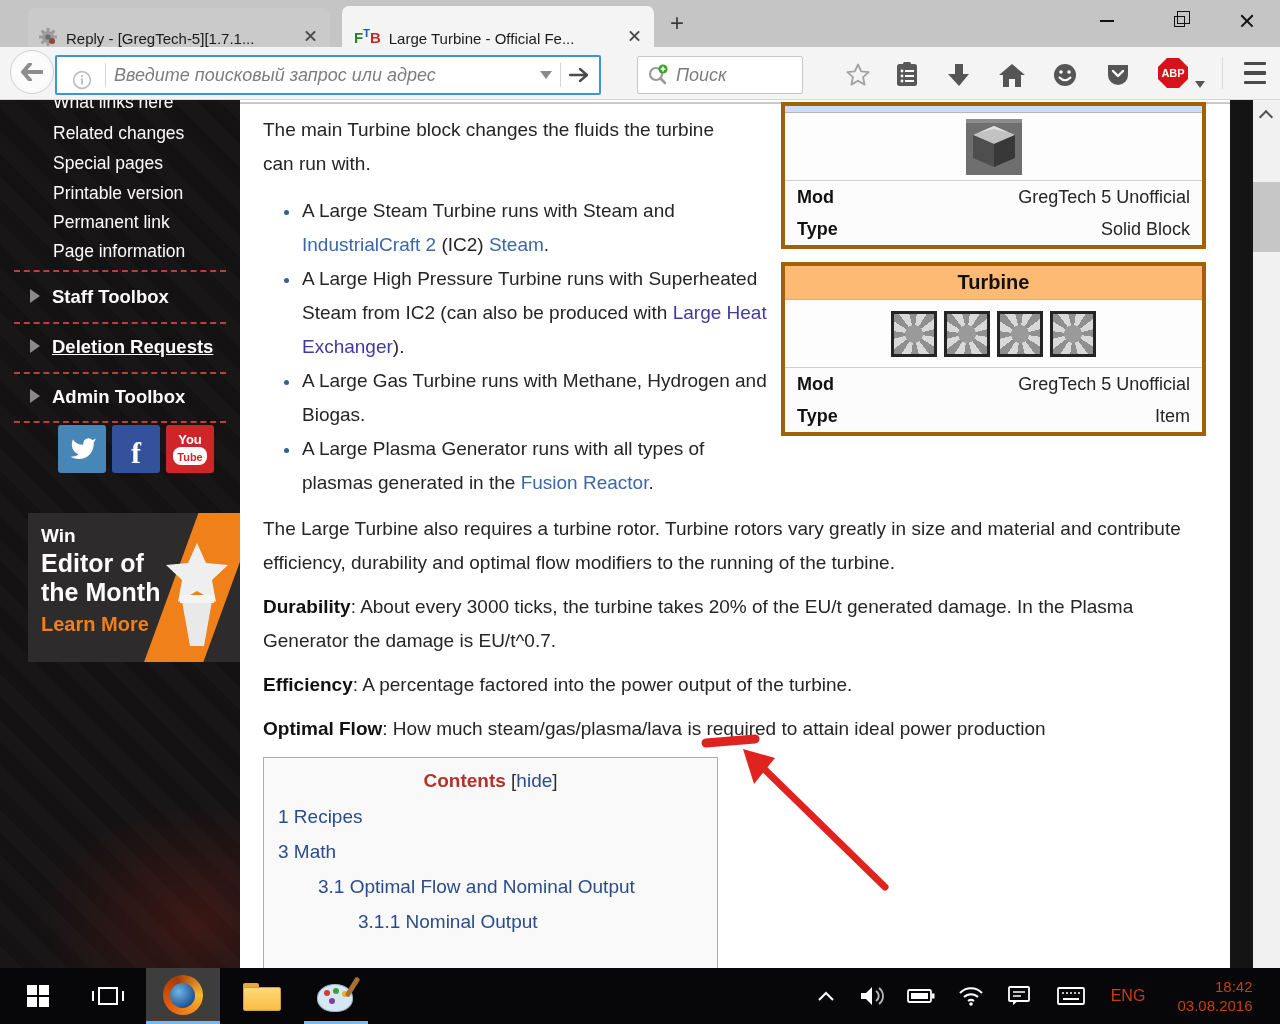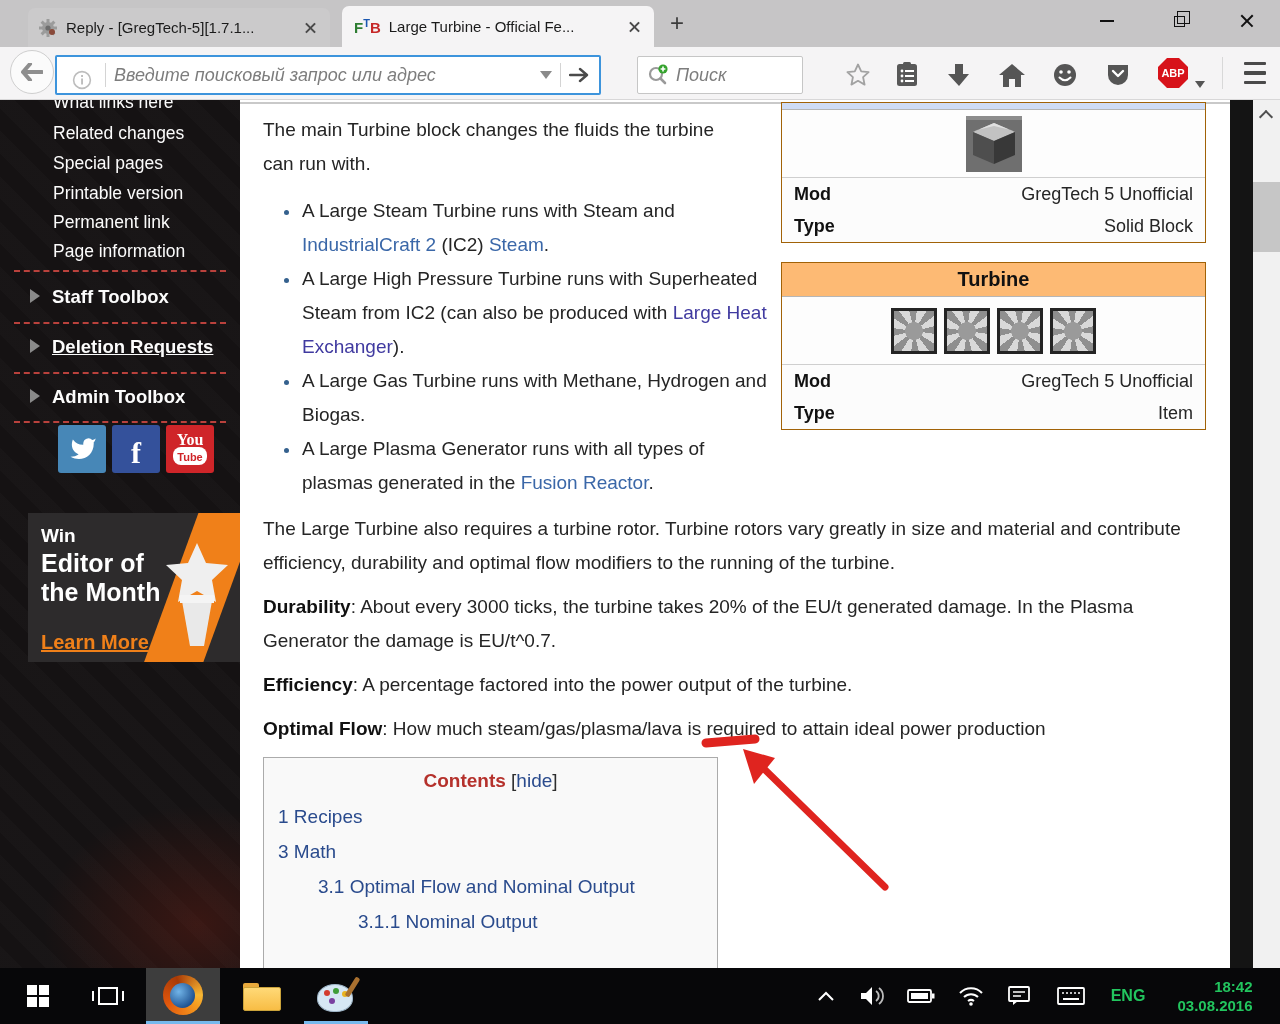--- a/index.html
+++ b/index.html
@@ -1,20 +1,20 @@
 <!DOCTYPE html>
 <html><head>
 <meta charset="utf-8">
 <style>
   * { margin:0; padding:0; box-sizing:border-box; }
   html,body { width:1280px; height:1024px; overflow:hidden; font-family:"Liberation Sans",sans-serif; background:#fff; }
 
   
   #tabbar { position:absolute; left:0; top:0; width:1280px; height:47px; background:#c6c5c6; }
-  .tab { position:absolute; display:flex; align-items:center; cursor:default; }
+  .tab { position:absolute; display:flex; align-items:flex-end; cursor:default; }
   #tab-forum { left:28px; top:8px; width:302px; height:39px; background:#cbcacb; border-radius:7px 7px 0 0; }
   #tab-wiki  { left:342px; top:6px; width:312px; height:41px; background:#f5f4f5; border-radius:7px 7px 0 0; }
   .tab-title { font-size:15px; color:#1b1b1b; white-space:nowrap; overflow:hidden; flex:1; }
   .tab-close { width:22px; height:22px; position:relative; margin:0 8px; flex:none; }
   .tab-close::before,.tab-close::after { content:""; position:absolute; left:4px; top:10px; width:13px; height:2px; background:#4a4a4a; }
   .tab-close::before { transform:rotate(45deg); } .tab-close::after { transform:rotate(-45deg); }
   .fav { width:20px; height:20px; margin:0 8px 0 10px; flex:none; position:relative; }
   .ftb { font-weight:bold; font-size:15px; letter-spacing:0; white-space:nowrap; }
   .ftb .f{ color:#2e7d32; } .ftb .t{ color:#1a57b0; font-size:11px; vertical-align:6px; } .ftb .b{ color:#c62828; }
   #newtab { position:absolute; left:666px; top:13px; width:22px; height:22px; font-size:24px; line-height:20px; color:#3c3c3c; text-align:center; }
@@ -44,68 +44,68 @@
     background:#151213;
     background-image:radial-gradient(220px 170px at 82% 95%, rgba(150,35,18,.28), transparent 70%),
                      repeating-linear-gradient(45deg, rgba(255,255,255,.015) 0 16px, transparent 16px 32px); }
   .side-link { position:absolute; left:53px; font-size:17.5px; color:#fcfcfc; white-space:nowrap; cursor:pointer; }
   .dash-sep { position:absolute; left:14px; width:212px; border-top:2px dashed #b9413c; }
   .side-section { position:absolute; left:30px; font-size:18.5px; font-weight:bold; color:#fcfcfc; white-space:nowrap; cursor:pointer; }
   .tri { display:inline-block; width:0; height:0; border-top:7px solid transparent; border-bottom:7px solid transparent; border-left:10px solid #8a8a8a; margin-right:12px; }
   .social { position:absolute; top:325px; width:48px; height:48px; border-radius:3px; display:flex; align-items:center; justify-content:center; }
   #tw { left:58px; background:#4787b7; } #fb { left:112px; background:#34519b; } #yt { left:166px; background:#cf2529; flex-direction:column; }
   #fb span { color:#fff; font-weight:bold; font-size:30px; font-family:"Liberation Serif",serif; margin-top:8px; }
-  .yt-you { color:#fff; font-weight:bold; font-size:16px; line-height:12px;font-family:Liberation Serif, serif; }
+  .yt-you { color:#fff; font-weight:bold; font-size:13px; line-height:12px; }
   .yt-pill { background:#fff; border-radius:8px; padding:0 4px; margin-top:1px; }
   .yt-tube { color:#cf2529; font-weight:bold; font-size:11px; }
 
   #ad { position:absolute; left:28px; top:413px; width:247px; height:149px; background:#2d2b2c; overflow:hidden; }
   #ad .orange { position:absolute; left:0; top:0; width:100%; height:100%; background:#f08019; clip-path:polygon(69% 0,93% 0,71% 100%,47% 100%); }
   #ad .l1 { position:absolute; left:13px; top:12px; color:#fff; font-weight:bold; font-size:19px; }
   #ad .l2 { position:absolute; left:13px; top:36px; color:#fff; font-weight:bold; font-size:25px; }
   #ad .l3 { position:absolute; left:13px; top:65px; color:#fff; font-weight:bold; font-size:25px; }
-  #ad .cta { position:absolute; left:13px; top:100px; color:#f08019; font-weight:bold; font-size:20px; text-decoration:underline; cursor:pointer;margin-top:18px; }
+  #ad .cta { position:absolute; left:13px; top:100px; color:#f08019; font-weight:bold; font-size:20px; cursor:pointer; }
 
   #main { position:absolute; left:240px; top:0; width:1072px; height:868px; background:#fff; color:#252525; }
   .hairline { position:absolute; left:0; top:2px; width:990px; height:2px; background:#c9c9c9; }
   .para { position:absolute; font-size:19px; line-height:34px; }
   .para b { color:#111; }
   #bullets { position:absolute; left:23px; top:94px; width:505px; font-size:19px; line-height:34px; }
   #bullets li { margin-left:37px; padding-left:2px; }
   #bullets li::marker { color:#35618e; font-size:15px; }
   .lk { text-decoration:none; cursor:pointer; }
   .lk.b { color:#3a67a8; } .lk.v { color:#403aa0; }
 
   #toc { position:absolute; left:23px; top:657px; width:455px; height:330px; background:#f9f9f9; border:1px solid #ababab; }
   #toc .toc-head { text-align:center; margin-top:12px; font-size:19px; }
   #toc .toc-title { color:#b5312c; font-weight:bold; }
   #toc .br { color:#2d2d2d; } 
   #toc a { color:#2a4b8d; text-decoration:none; font-size:19px; cursor:pointer; }
   .toc-item { line-height:34px; }
   .toc-item.lv1 { margin-left:14px; } .toc-item.lv2 { margin-left:54px; } .toc-item.lv3 { margin-left:94px; }
   #toc .toc-list { margin-top:8px; }
 
-  .infobox { position:absolute; left:541px; width:425px; background:#fcfcfc; border:1px solid #a16207; }
+  .infobox { position:absolute; left:541px; width:425px; background:#fcfcfc; border:4px solid #a16207; }
   #ibox1 { top:2px; } #ibox2 { top:162px; }
   .ibox-strip { height:7px; background:#cfdcf5; border-bottom:1px solid #b6b6b6; }
   .ibox-head { height:34px; background:#fdba74; border-bottom:1px solid #b6b6b6; text-align:center; font-weight:bold; font-size:20px; line-height:33px; color:#111; }
   .ibox-img { height:68px; display:flex; align-items:center; justify-content:center; gap:7px; border-bottom:1px solid #cfcfcf; background:#fdfdfd; }
   .ibox-row { display:flex; justify-content:space-between; padding:0 12px; font-size:18px; line-height:32px; }
   .ibox-row .lab { font-weight:bold; color:#111; }
   .turb { width:46px; height:46px; border:3px solid #242424; background:
       radial-gradient(circle 9px at center, #9a9a9a 97%, transparent),
       repeating-conic-gradient(from 8deg, #d9d9d9 0 24deg, #8f8f8f 24deg 45deg); }
 
   #darkstrip { position:absolute; left:1230px; top:0; width:23px; height:868px; background:#141414; }
   #scrollbar { position:absolute; left:1253px; top:0; width:27px; height:868px; background:#f1f1f1; }
   #sb-up { position:absolute; left:8px; top:12px; width:10px; height:10px; border-top:2.5px solid #4f4f4f; border-right:2.5px solid #4f4f4f; transform:rotate(-45deg); }
   #sb-thumb { position:absolute; left:0; top:82px; width:27px; height:70px; background:#c6c6c6; }
 
   
-  #taskbar { position:absolute; left:0; top:968px; width:1280px; height:56px; background:#070709; color:#22c55e;font-weight:bold; }
+  #taskbar { position:absolute; left:0; top:968px; width:1280px; height:56px; background:#070709; color:#c2410c; }
   .tb-cell { position:absolute; top:0; height:56px; display:flex; align-items:center; justify-content:center; }
   #tb-ffx { left:146px; width:74px; background:#3d3d3d; border-bottom:3px solid #76b9ed; }
   #tb-paint { left:304px; width:64px; border-bottom:3px solid #76b9ed; }
   .winlogo { display:grid; grid-template-columns:10px 10px; grid-template-rows:10px 10px; gap:2px; }
   .winlogo i { background:#fff; }
   .taskview { width:20px; height:18px; border:2px solid #fff; position:relative; background:transparent; }
   .taskview::before { content:""; position:absolute; left:-8px; top:2px; width:3px; height:10px; border-left:2px solid #fff; }
   .taskview::after { content:""; position:absolute; right:-8px; top:2px; width:3px; height:10px; border-right:2px solid #fff; }
   .ffx-ic { width:40px; height:40px; border-radius:50%; background:conic-gradient(from 130deg, #f59a1f, #e2570c 110deg, #a83a06 210deg, #f7b733 320deg, #f59a1f); position:relative; }
   .ffx-ic::after { content:""; position:absolute; left:7px; top:8px; width:25px; height:25px; border-radius:50%; background:radial-gradient(circle at 35% 35%, #71b4e8, #1c4f8e 75%); }

